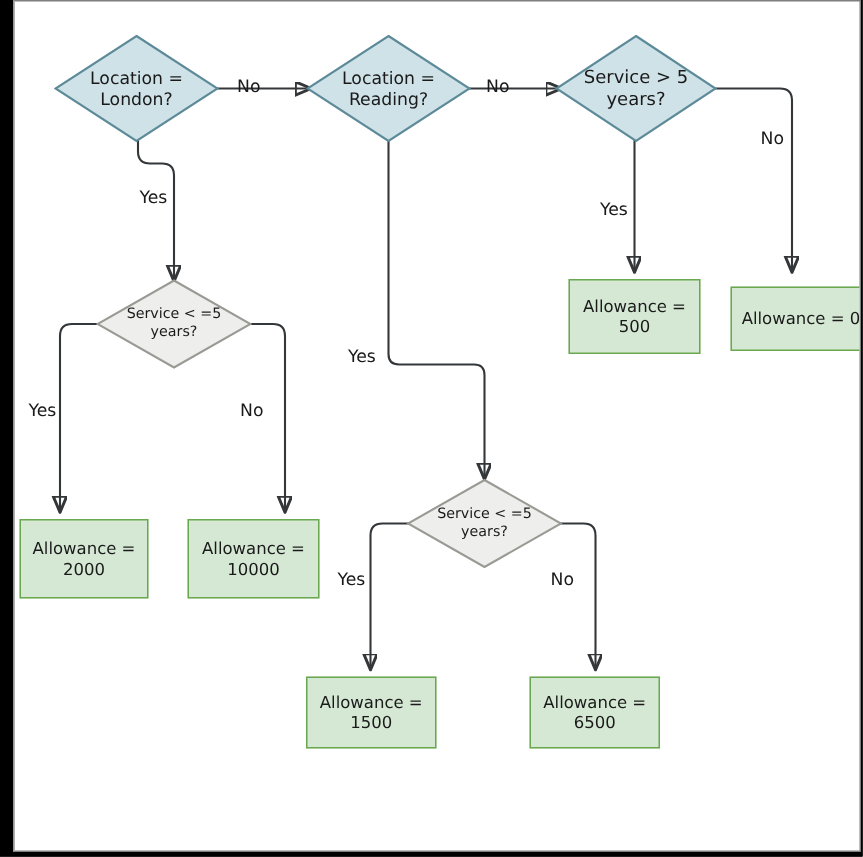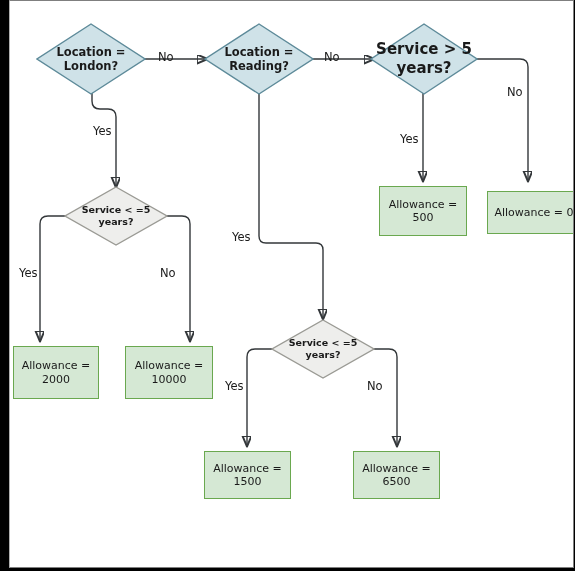--- a/index.html
+++ b/index.html
@@ -50,21 +50,20 @@
     justify-content: center;
     text-align: center;
     color: #1a1a1a;
     line-height: 1.22;
     white-space: pre-line;
     pointer-events: auto;
   }
   
   .diamond {
     position: absolute;
-    font-weight: bold;
   }
   .diamond .shape {
     position: absolute;
     left: 0; top: 0;
     width: 100%; height: 100%;
   }
   .diamond .dtext {
     position: absolute;
     left: 0; top: 0;
     width: 100%; height: 100%;
@@ -151,21 +150,21 @@
           <polygon points="55,1 109,36 55,71 1,36" fill="#cfe2e8" stroke="#5d8a99" stroke-width="1.4"></polygon>
         </svg>
         <div class="dtext" style="font-size:11.5px;">Location =
 Reading?</div>
       </div>
 
       <div class="diamond" style="left:360px; top:22px; width:108px; height:72px;">
         <svg class="shape" viewBox="0 0 108 72" preserveAspectRatio="none">
           <polygon points="54,1 107,36 54,71 1,36" fill="#cfe2e8" stroke="#5d8a99" stroke-width="1.4"></polygon>
         </svg>
-        <div class="dtext" style="font-size:15px;">Service &gt; 5
+        <div class="dtext" style="font-size:12px;">Service &gt; 5
 years?</div>
       </div>
 
       <div class="diamond" style="left:54px; top:185px; width:104px; height:60px;">
         <svg class="shape" viewBox="0 0 104 60" preserveAspectRatio="none">
           <polygon points="52,1 103,30 52,59 1,30" fill="#eeeeec" stroke="#9a9a94" stroke-width="1.4"></polygon>
         </svg>
         <div class="dtext" style="font-size:9.5px;">Service &lt; =5
 years?</div>
       </div>

